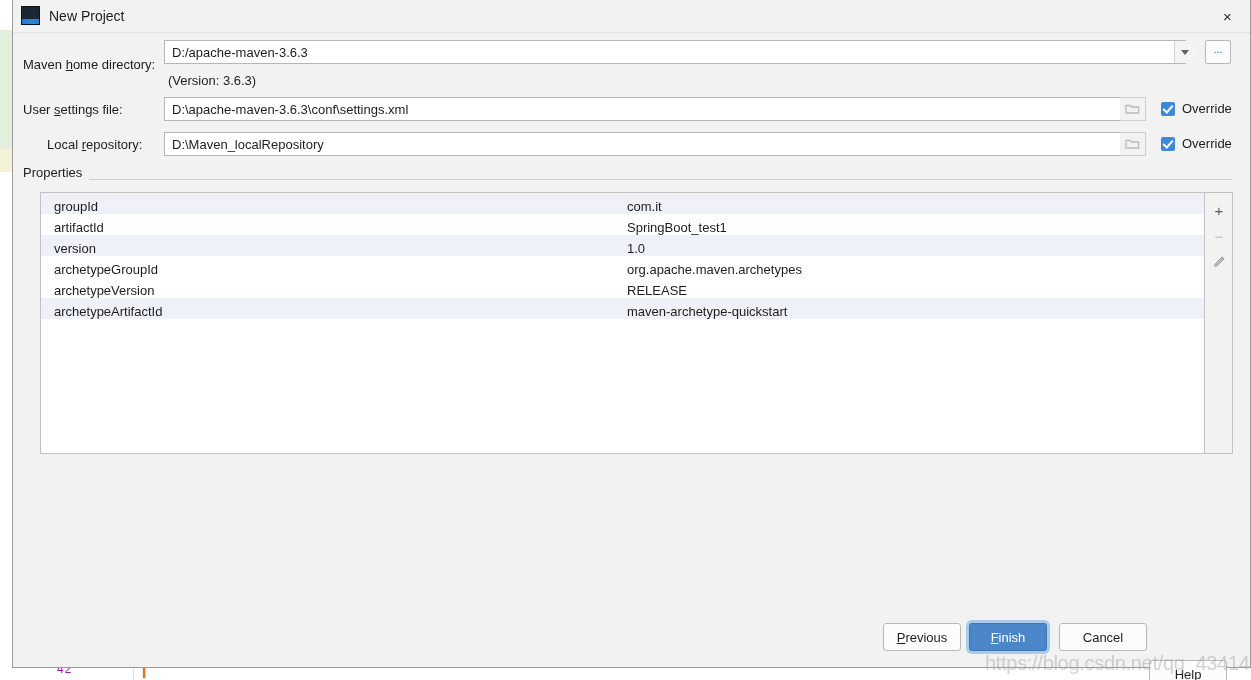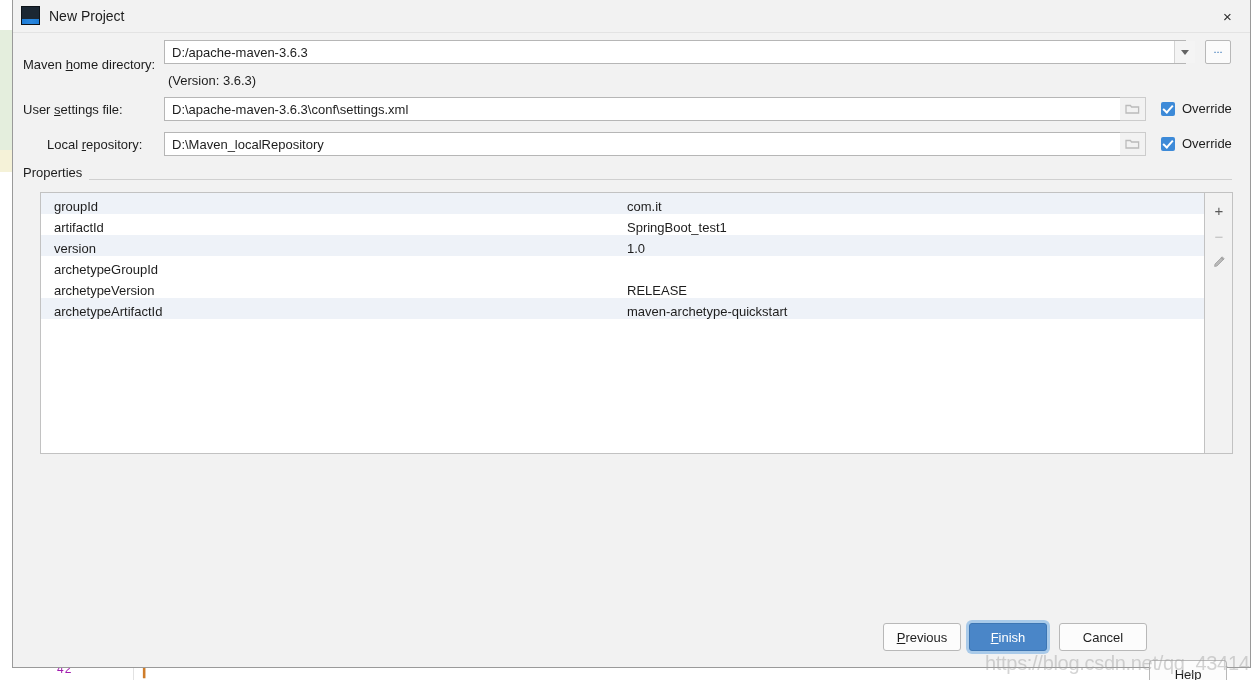--- a/index.html
+++ b/index.html
@@ -436,20 +436,21 @@
         <div class="prop-row">
           <div class="prop-key">artifactId</div>
           <div class="prop-val">SpringBoot_test1</div>
         </div>
         <div class="prop-row odd">
           <div class="prop-key">version</div>
           <div class="prop-val">1.0</div>
         </div>
         <div class="prop-row">
           <div class="prop-key">archetypeGroupId</div>
+          <div class="prop-val">org.apache.maven.archetypes</div>
         </div>
         <div class="prop-row">
           <div class="prop-key">archetypeVersion</div>
           <div class="prop-val">RELEASE</div>
         </div>
         <div class="prop-row odd">
           <div class="prop-key">archetypeArtifactId</div>
           <div class="prop-val">maven-archetype-quickstart</div>
         </div>
       </div>

